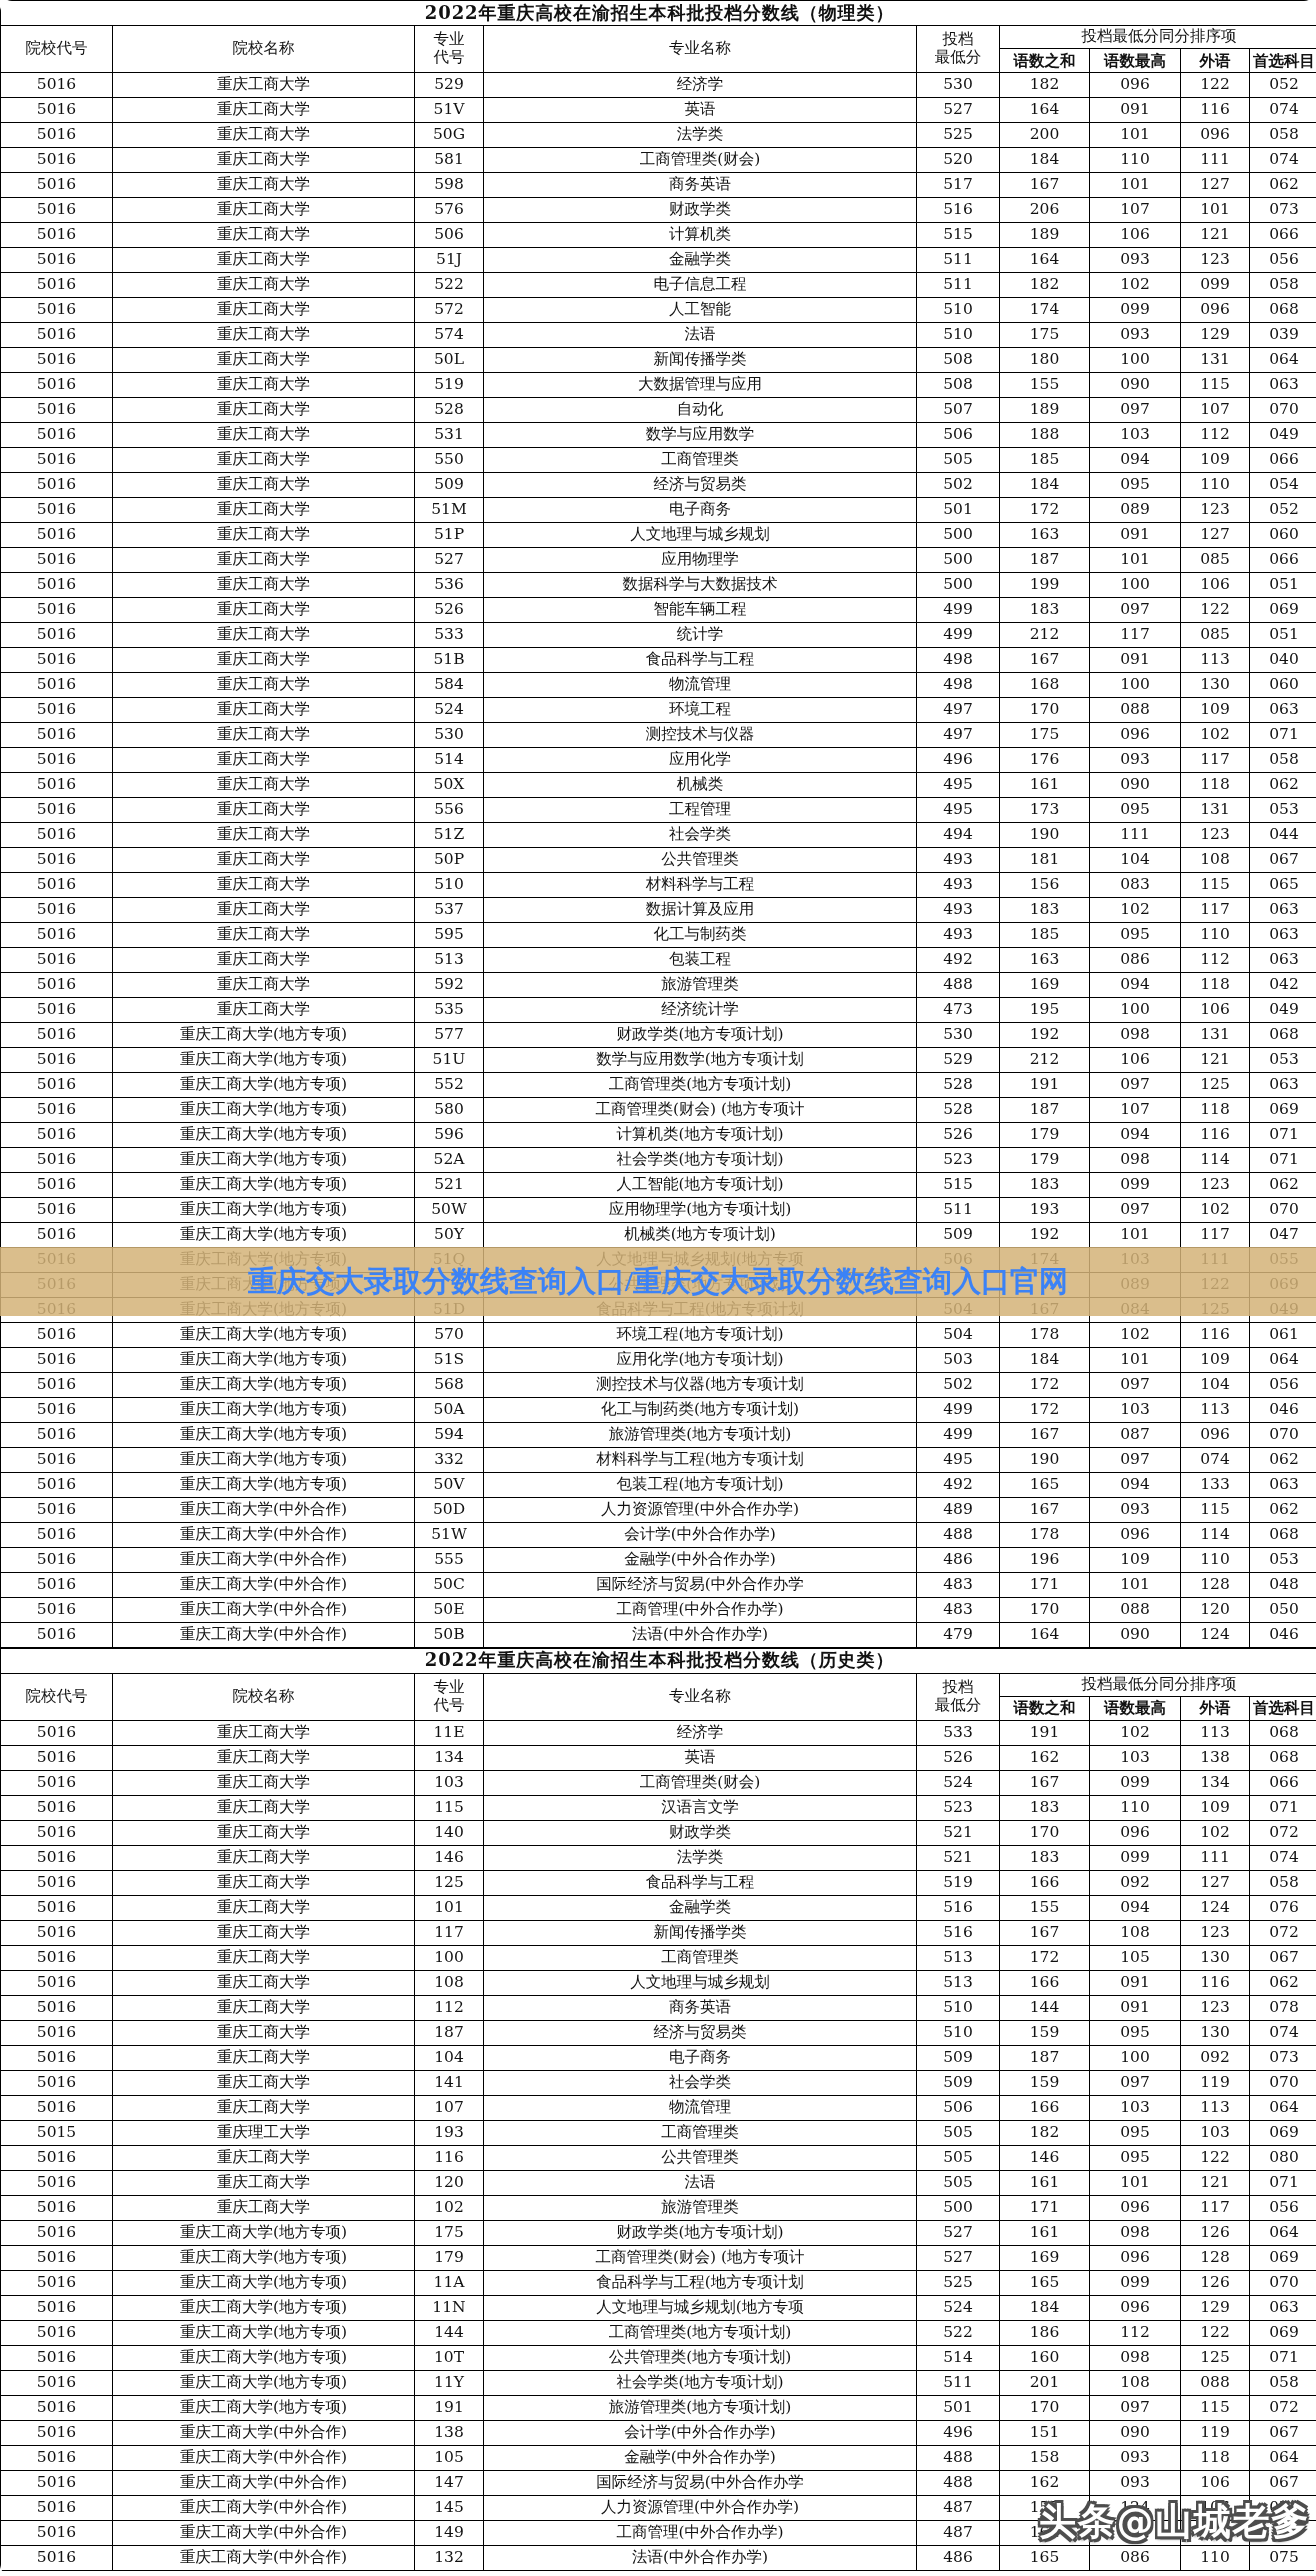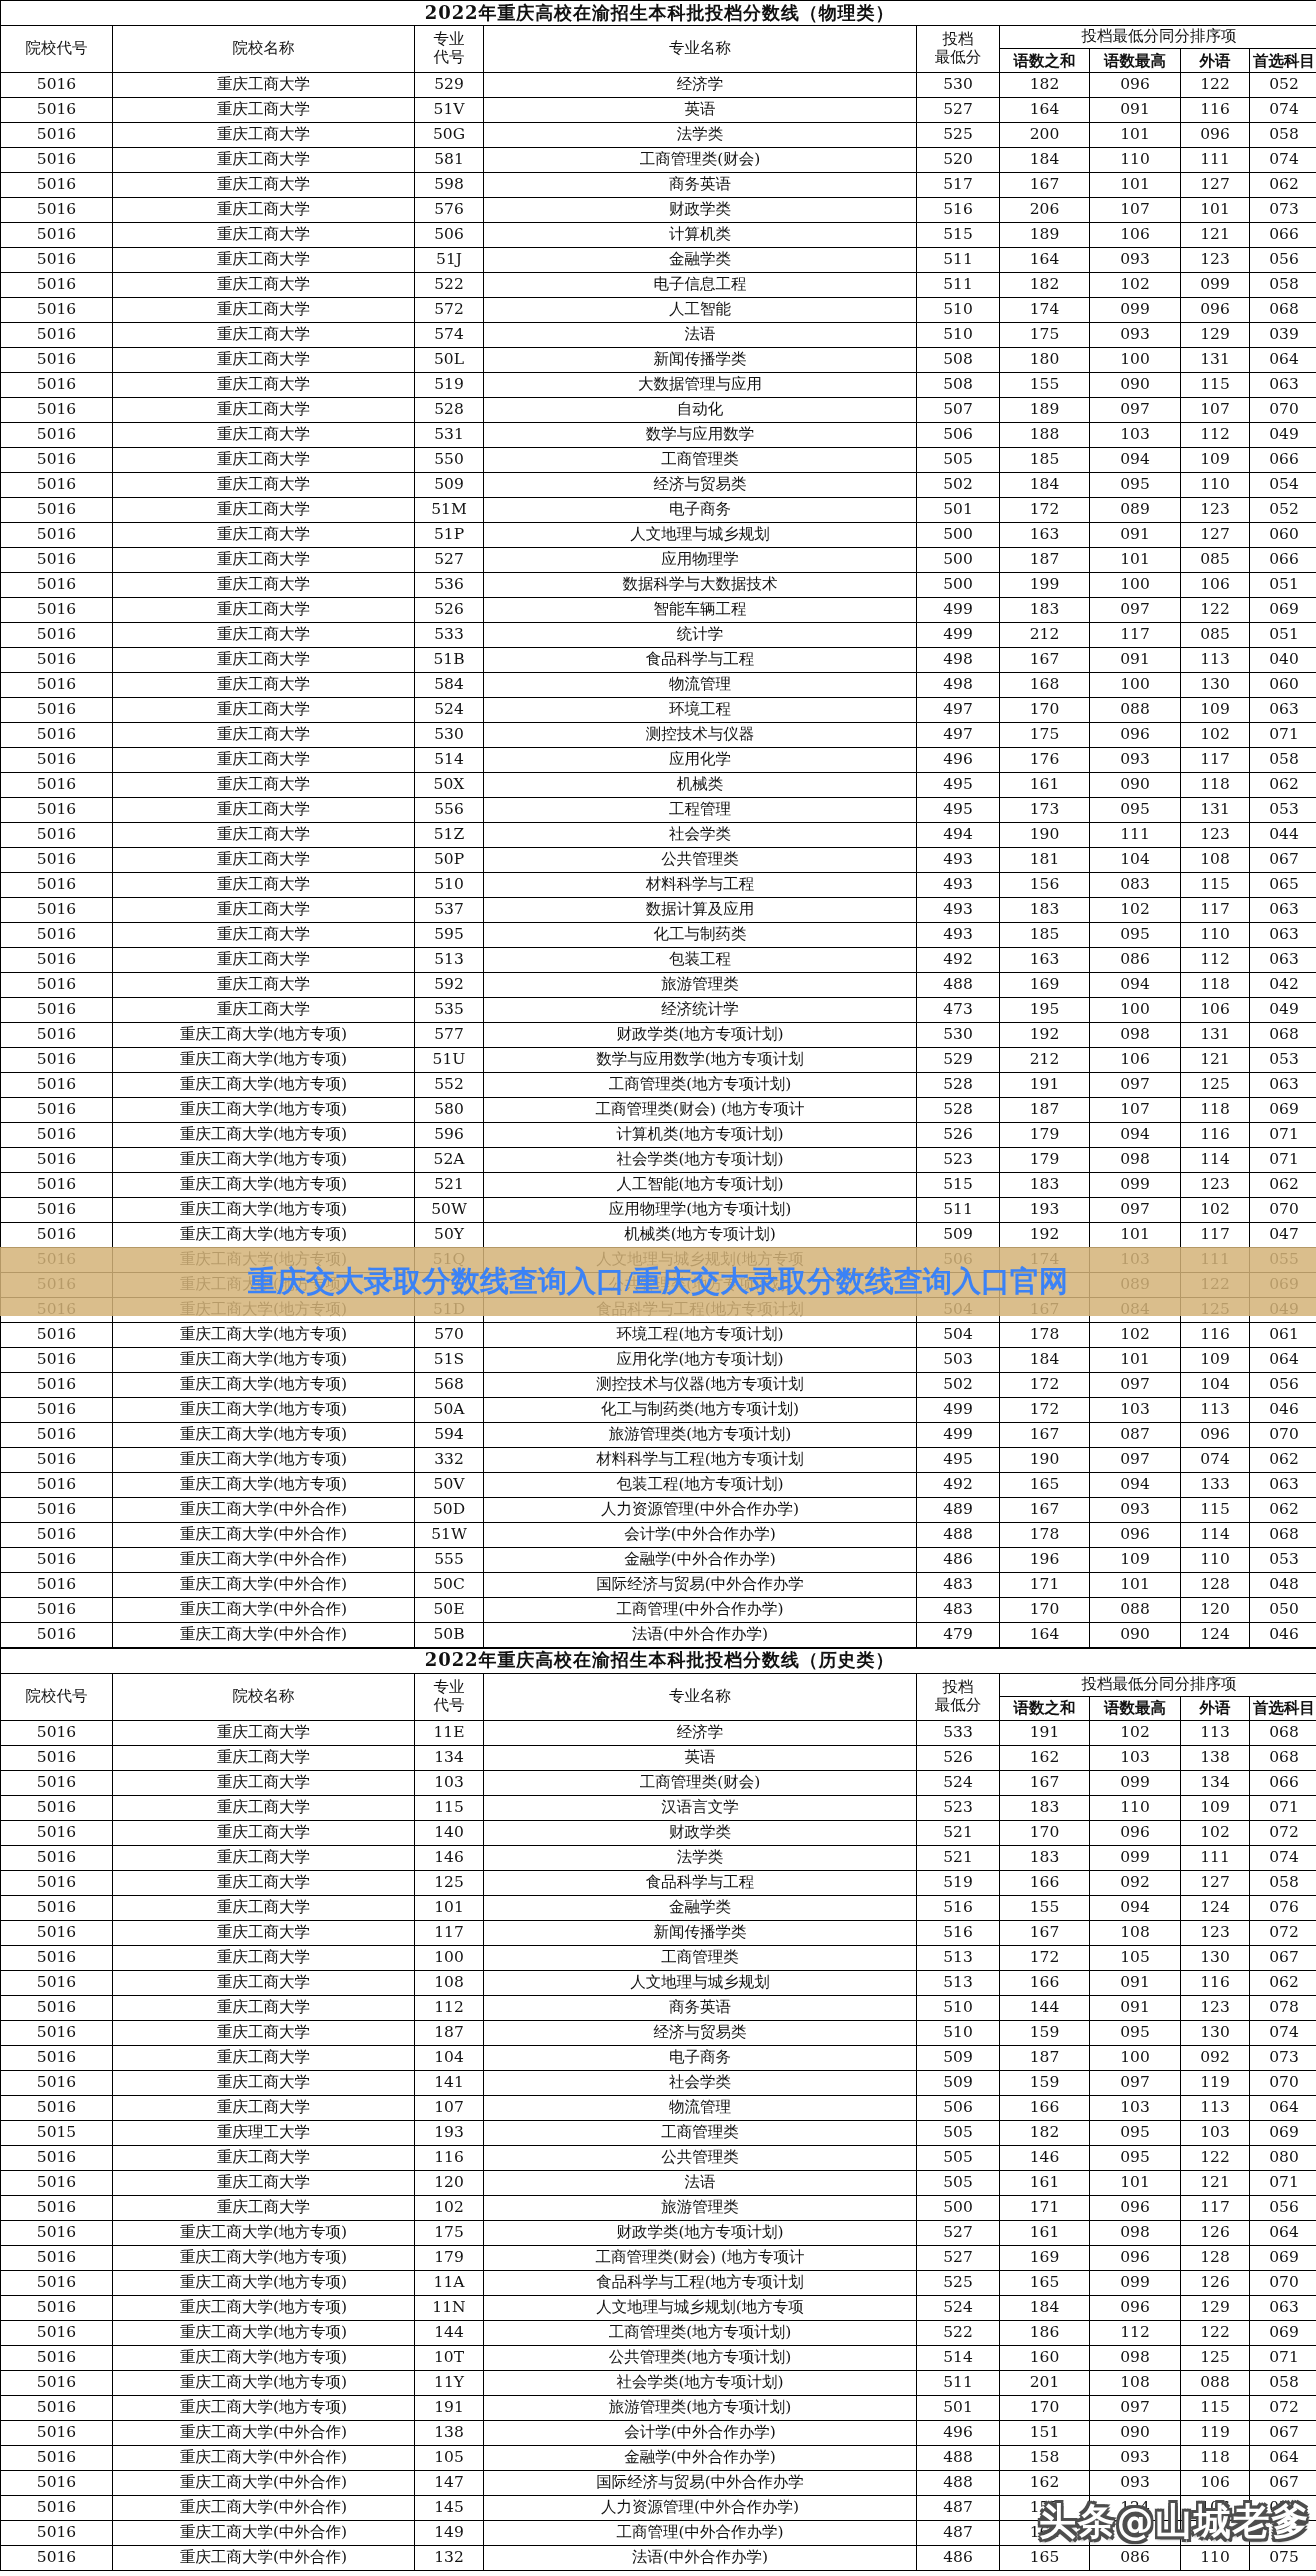--- a/index.html
+++ b/index.html
@@ -1,17 +1,17 @@
 <!DOCTYPE html>
 <html style="font-size:14px"><head>
 <meta charset="utf-8">
 <style>
   html,body{margin:0;padding:0;background:#ffffff;}
   #screen{position:relative;width:1316px;height:2576px;background:#ffffff;overflow:hidden;
-          font-family:"DejaVu Serif","Liberation Serif",serif;color:#111;}
+          font-family:"DejaVu Serif","Liberation Serif",serif;color:#111;border-radius:12px;}
   table{border-collapse:collapse;table-layout:fixed;width:1316px;border:1.7px solid #000;}
   col.c0{width:112px}col.c1{width:302px}col.c2{width:69px}col.c3{width:433px}
   col.c4{width:83px}col.c5{width:90px}col.c6{width:91px}col.c7{width:69px}col.c8{width:69px}
   th,td{border:0.9px solid #000;padding:0;text-align:center;vertical-align:middle;
         font-weight:normal;font-size:15.5px;line-height:1.15;overflow:hidden;white-space:nowrap;}
   th.title-cell{height:24px;font-weight:bold;font-size:18px;letter-spacing:0.9px;}
   thead th{white-space:pre-line;}
   tr.hrow1 th{height:22.4px;}
   tr.hrow2 th{height:22.4px;font-weight:bold;}
   tbody td{height:24px;}

